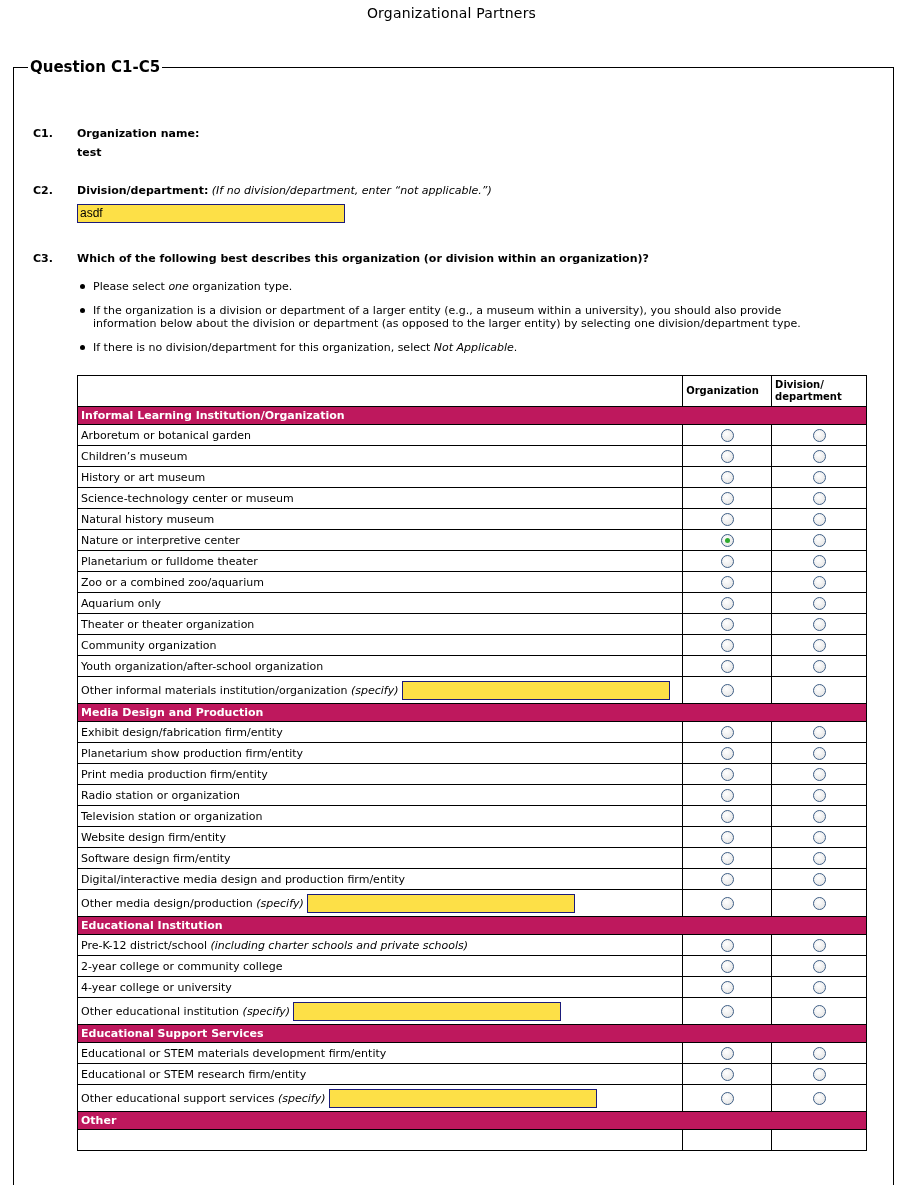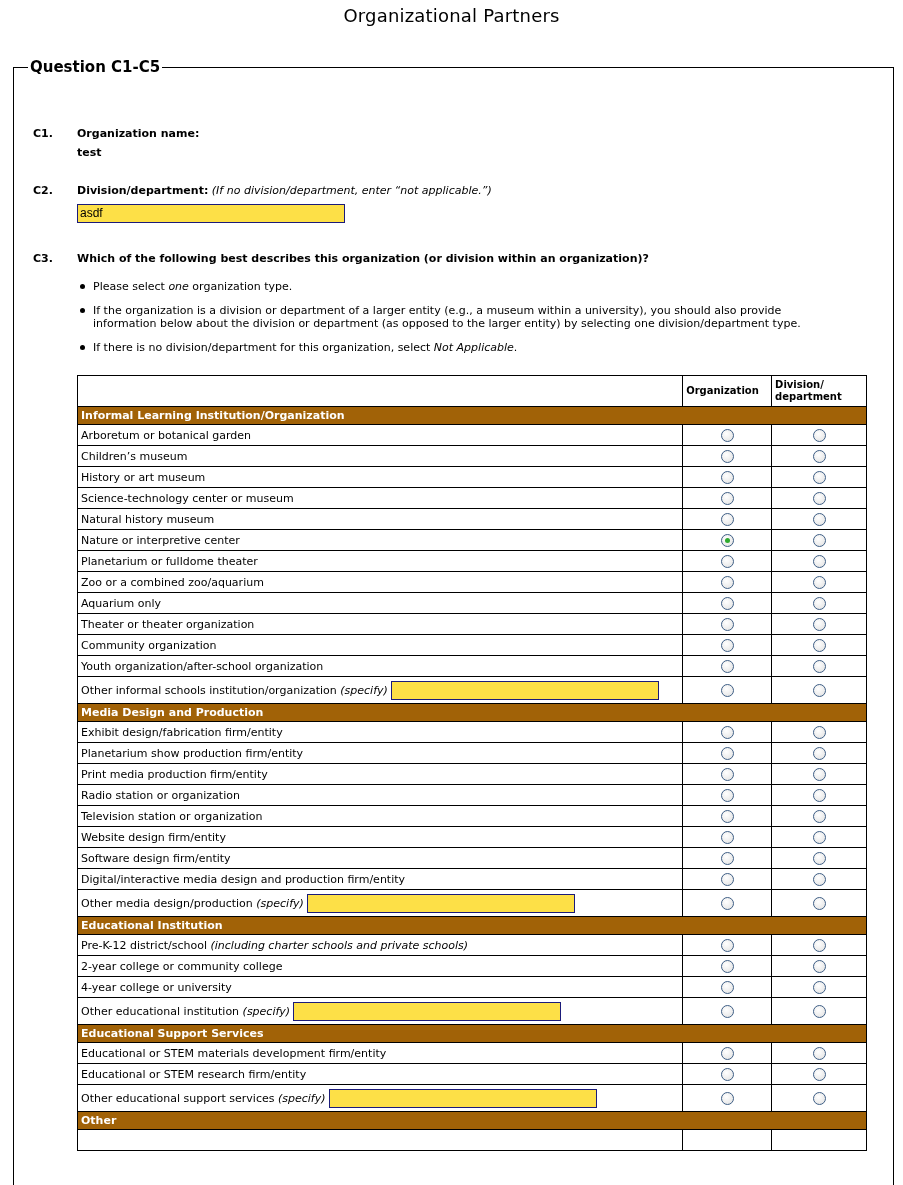--- a/index.html
+++ b/index.html
@@ -3,21 +3,21 @@
 <meta charset="utf-8">
 <style>
   html, body { margin: 0; padding: 0; background: #ffffff; }
   body {
     width: 903px; height: 1185px; overflow: hidden; position: relative;
     font-family: "DejaVu Sans", "Liberation Sans", sans-serif;
     font-size: 11px; color: #000;
   }
   .page-title {
     position: absolute; top: 5px; left: 0; width: 903px; text-align: center;
-    font-size: 18px; letter-spacing: 0.2px;
+    font-size: 14px; letter-spacing: 0.2px;
   }
   fieldset.qbox {
     position: absolute; left: 13px; top: 58px; width: 881px; height: 1160px;
     margin: 0; padding: 0; border: 1px solid #000; box-sizing: border-box;
   }
   fieldset.qbox legend {
     margin-left: 14px; padding: 0 2px; font-weight: bold; font-size: 15px;
   }
   .q { position: absolute; left: 33px; }
   .qnum { position: absolute; left: 0; font-weight: bold; font-size: 11px; }
@@ -39,21 +39,21 @@
   table.grid {
     position: absolute; left: 77px; top: 375px; width: 790px;
     border-collapse: collapse; font-size: 11px;
   }
   table.grid td, table.grid th { border: 1px solid #000; padding: 0 3px; }
   table.grid th { font-weight: bold; font-size: 10px; text-align: left; height: 30px; line-height: 12px; }
   table.grid th.blank { width: 600px; }
   table.grid th.org { width: 82px; }
   table.grid th.div { width: 88px; }
   tr.section td {
-    background: #a16207; color: #fff; font-weight: bold; height: 17px; padding: 0 3px;
+    background: #be185d; color: #fff; font-weight: bold; height: 17px; padding: 0 3px;
   }
   tr.item td { height: 20px; }
   tr.item.spec td { height: 26px; }
   td.radio-cell { text-align: center; }
   .radio {
     display: inline-block; width: 11px; height: 11px; border-radius: 50%;
     border: 1px solid #3f5f86; background: radial-gradient(circle at 40% 35%, #ffffff 0%, #e6e6e6 80%);
     vertical-align: middle; position: relative;
   }
   .radio.checked::after {
@@ -170,21 +170,21 @@
         <td><span>Community organization</span></td>
         <td class="radio-cell"><span class="radio"></span></td>
         <td class="radio-cell"><span class="radio"></span></td>
       </tr>
       <tr class="item">
         <td><span>Youth organization/after-school organization</span></td>
         <td class="radio-cell"><span class="radio"></span></td>
         <td class="radio-cell"><span class="radio"></span></td>
       </tr>
       <tr class="item spec">
-        <td><span>Other informal schools institution/organization</span> <span class="ital">(specify)</span><span class="text-input spec-input"></span></td>
+        <td><span>Other informal materials institution/organization</span> <span class="ital">(specify)</span><span class="text-input spec-input"></span></td>
         <td class="radio-cell"><span class="radio"></span></td>
         <td class="radio-cell"><span class="radio"></span></td>
       </tr>
       <tr class="section">
         <td colspan="3">Media Design and Production</td>
       </tr>
       <tr class="item">
         <td><span>Exhibit design/fabrication firm/entity</span></td>
         <td class="radio-cell"><span class="radio"></span></td>
         <td class="radio-cell"><span class="radio"></span></td>

